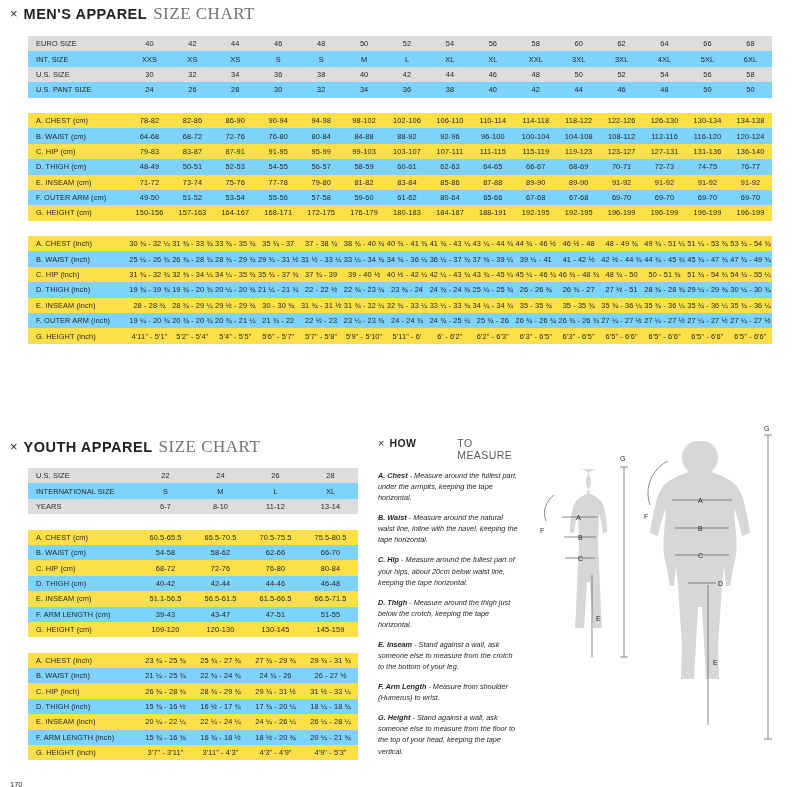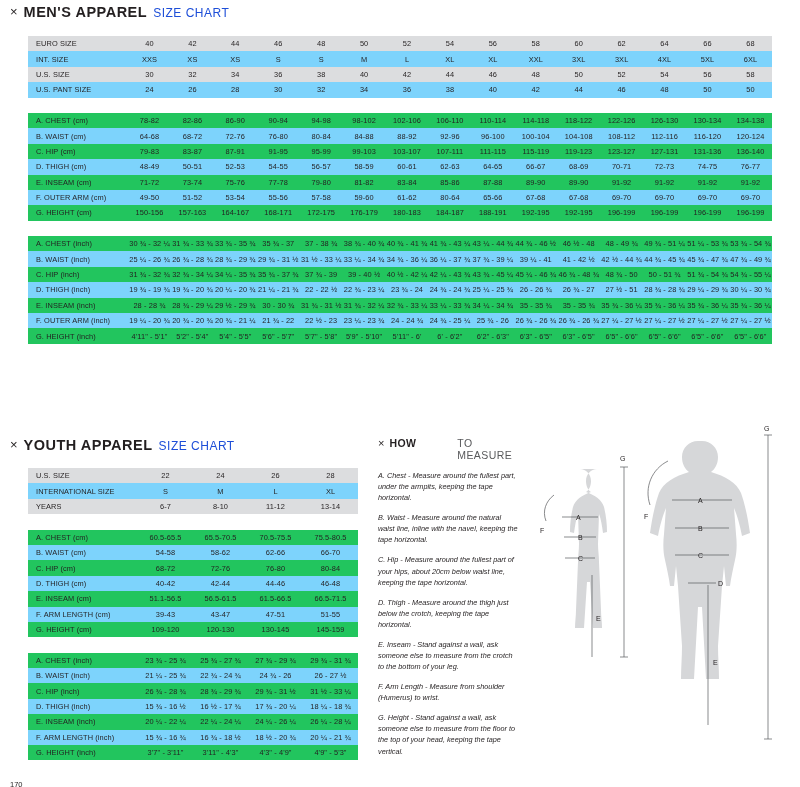--- a/index.html
+++ b/index.html
@@ -31,22 +31,23 @@
     transform: translateY(-1px);
   }
   .sec-head .strong {
     font-weight: 700;
     letter-spacing: .5px;
     font-size: 14.5px;
   }
   .sec-head .light {
     font-weight: 400;
     letter-spacing: .5px;
-    font-size: 12px;
-    color: #1d4ed8;
+    font-size: 17px;
+    color: #737373;
+    font-family: Liberation Serif, serif;
   }
 
   
   table.chart {
     position: absolute;
     border-collapse: collapse;
     table-layout: fixed;
   }
   table.chart td {
     padding: 0;
@@ -56,21 +57,21 @@
     text-align: center;
     vertical-align: middle;
     white-space: nowrap;
     letter-spacing: .1px;
   }
   table.chart td.lbl {
     text-align: left;
     padding-left: 8px;
     letter-spacing: .1px;
   }
-  .rowA { background: #22c55e; padding-left: 32px; }
+  .rowA { background: #fde047; padding-left: 32px; }
   .rowB { background: #7dd3fc; }
   .rowHdr { background: #dcdddf; padding-left: 35px; }
   .spacer td { height: 11px; background: #ffffff !important; }
 
   
   #mens-chart { left: 28px; top: 36px; width: 744px; }
 
   
   #youth-chart { left: 28px; top: 468px; width: 330px; }
   #youth-chart td { font-size: 7.4px; }
@@ -91,21 +92,21 @@
   #howto .ht-title .xmark { font-size: 11px; }
   #howto .ht-title .strong { font-weight: 700; font-size: 10.5px; letter-spacing: .4px; text-align: center; }
   #howto .ht-title .light { font-weight: 400; font-size: 10.5px; letter-spacing: .4px; color:#58595b;margin-left:36px; }
   #howto p {
     margin: 0 0 9px 0;
     font-size: 7.3px;
     line-height: 1.52;
     font-style: italic;
     color: #231f20;
   }
-  #howto p b { font-style: italic; font-weight: 400; }
+  #howto p b { font-style: italic; font-weight: 700; }
 
   
   #figures {
     position: absolute;
     left: 520px;
     top: 425px;
     width: 265px;
     height: 340px;
   }
 

